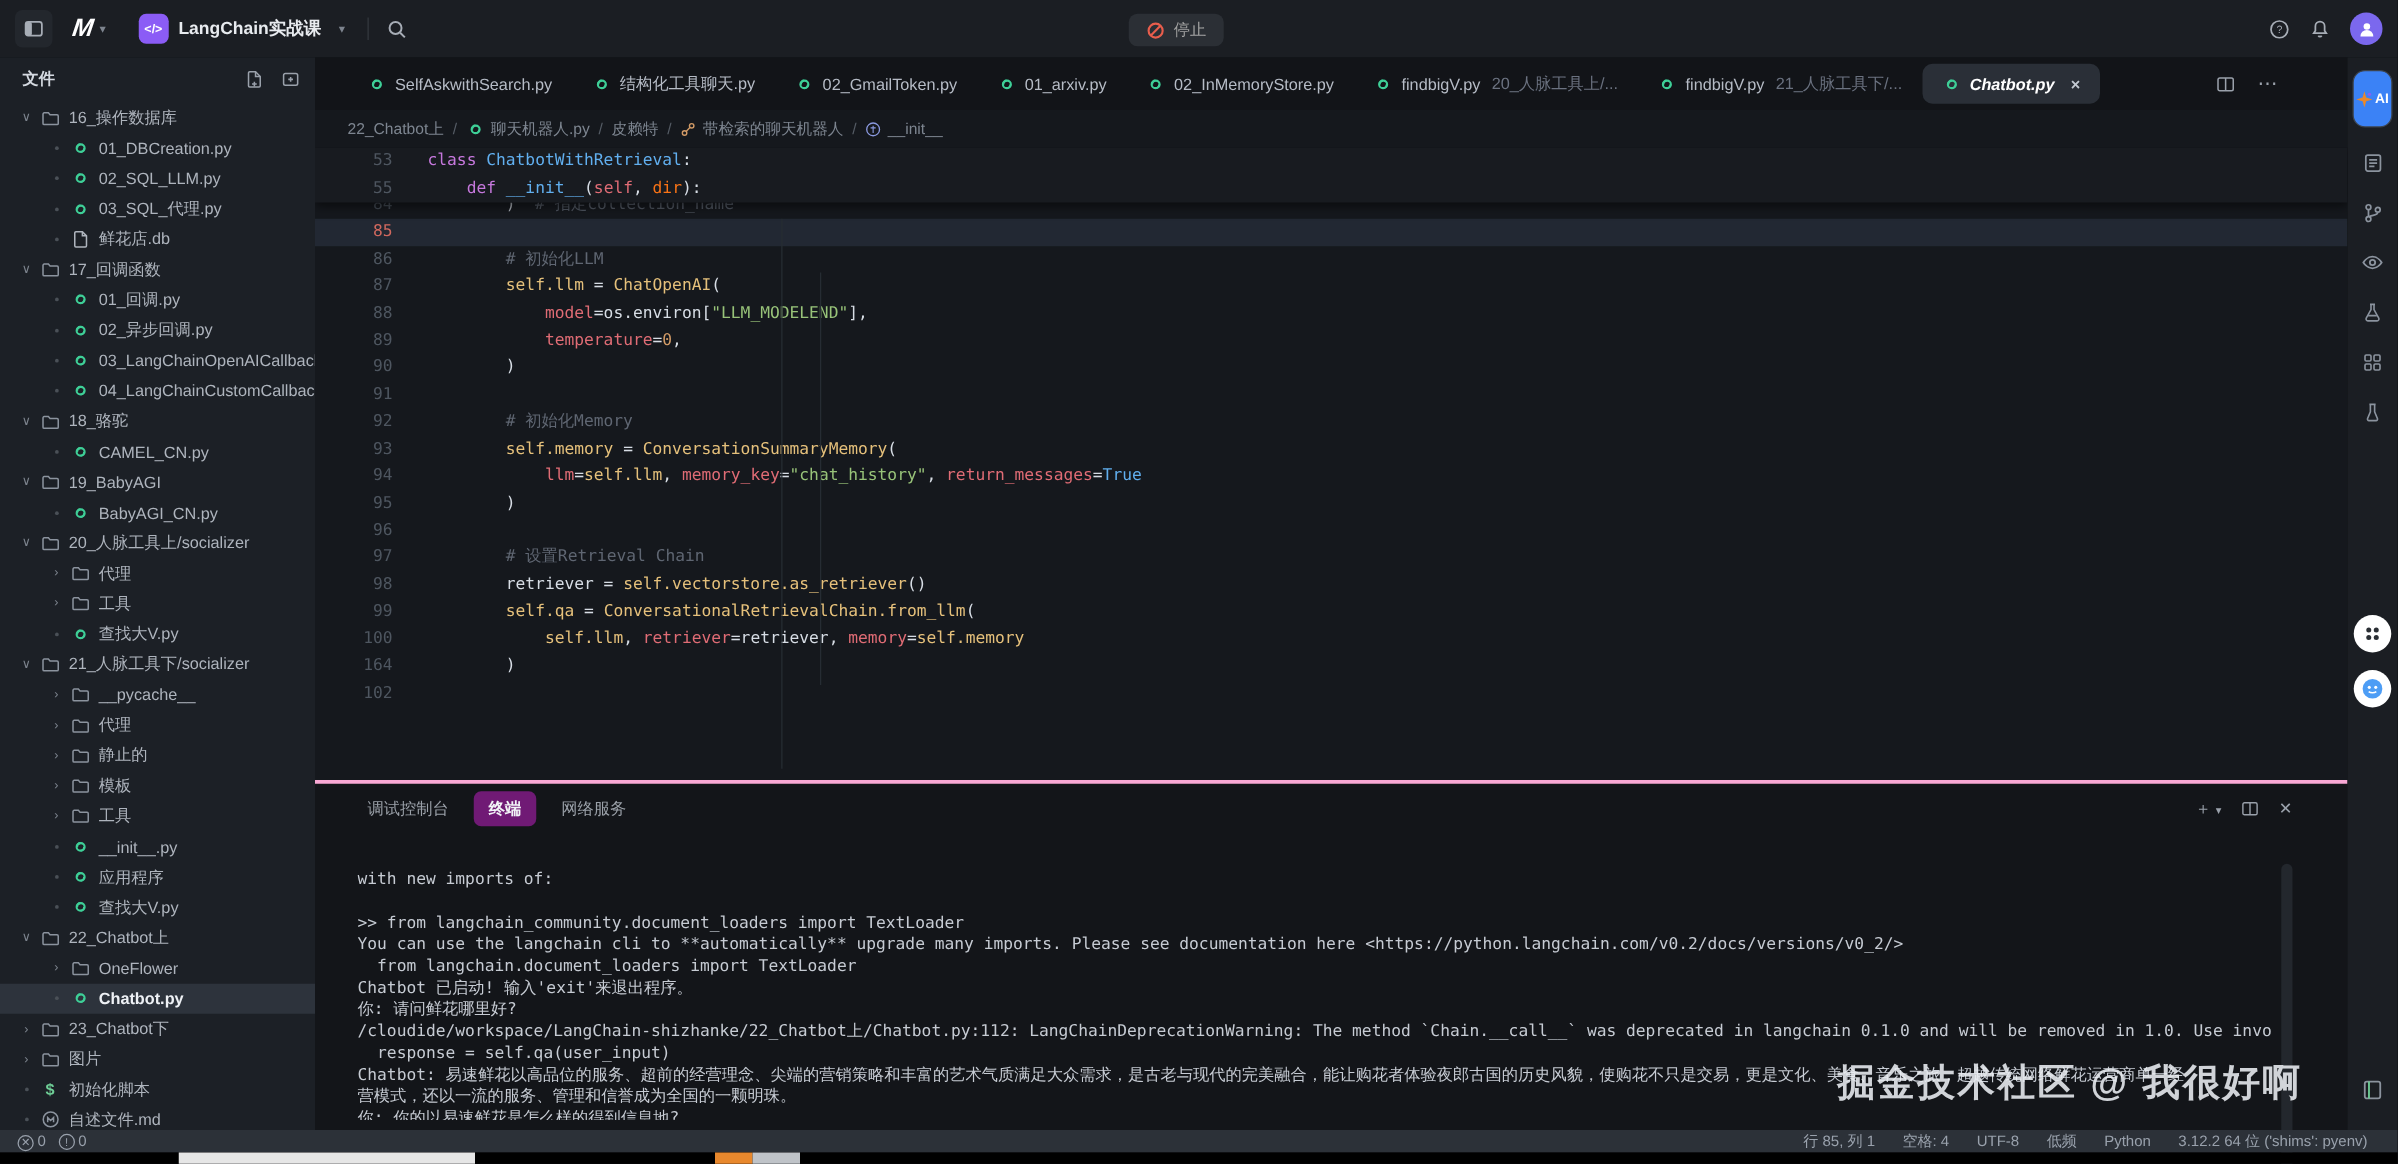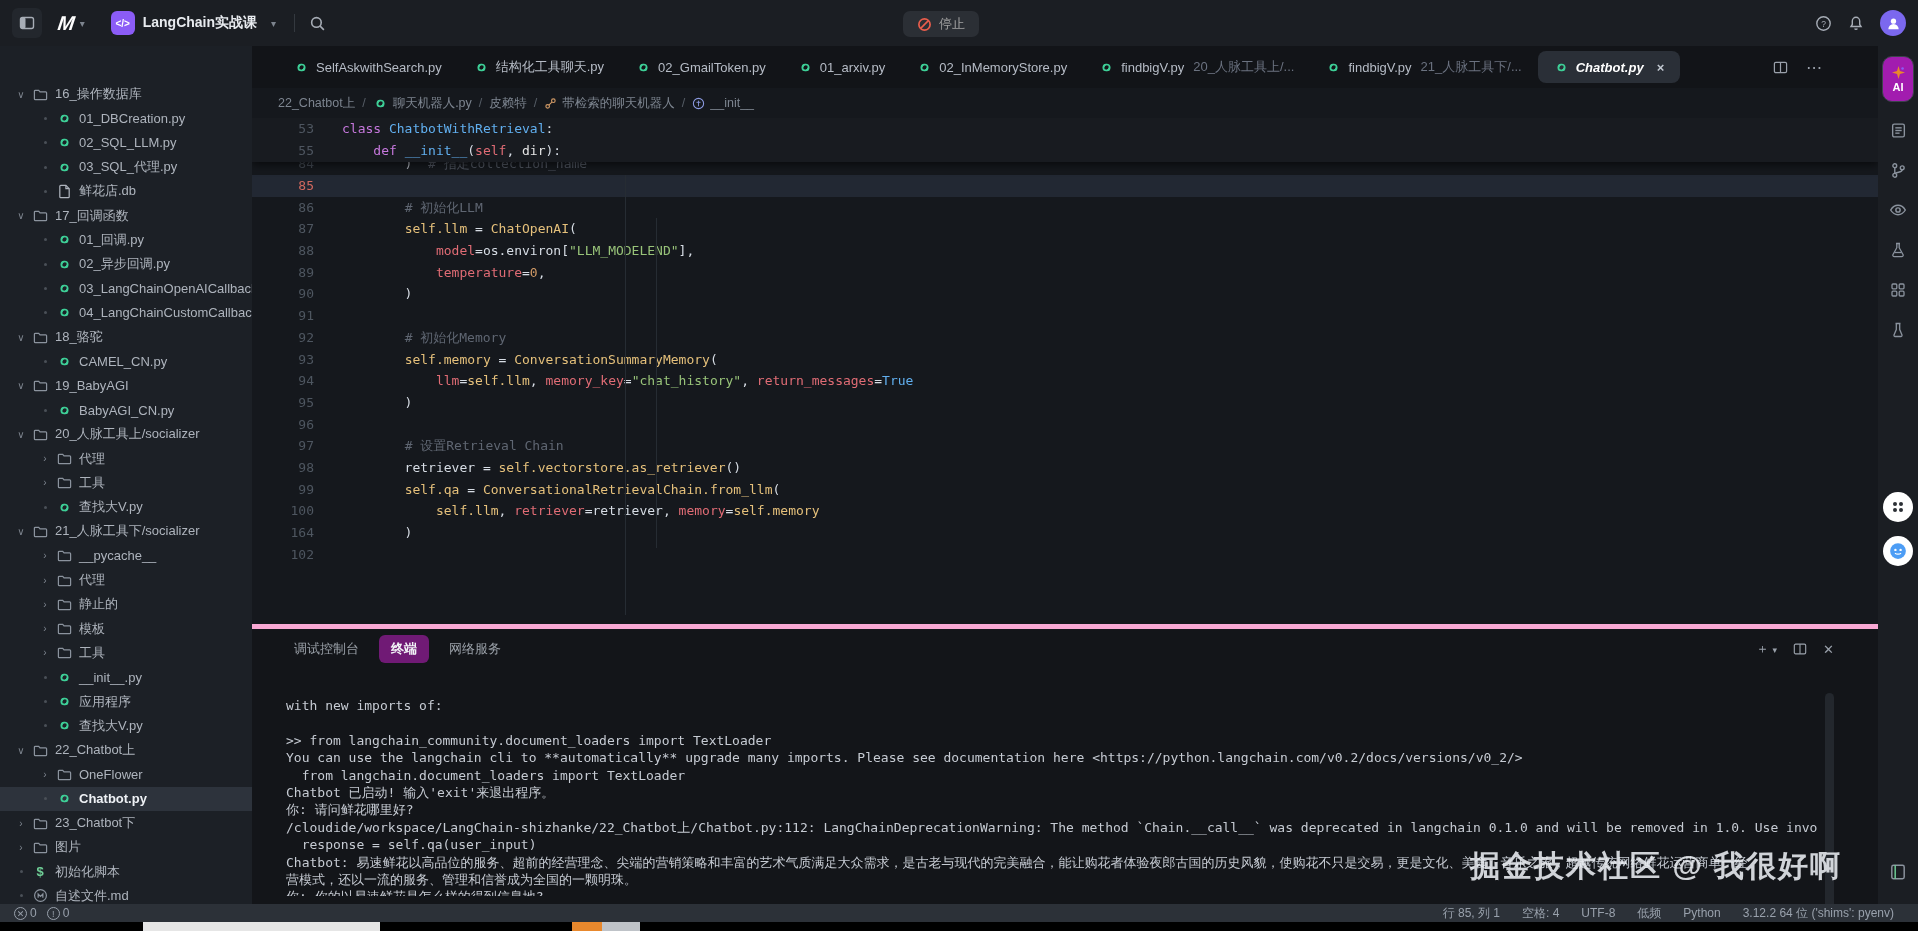--- a/index.html
+++ b/index.html
@@ -63,43 +63,43 @@
   .code-row .ln { position:absolute; left:0; top:0; width:62px; text-align:right; color:#4e5660; }
   .code-row .ct { position:absolute; left:90px; top:0; }
   .code-row.cur { background:#222833; }
   .code-row.cur .ln { color:#d0685e; }
   #sticky { background:#181b20; box-shadow:0 3px 8px rgba(0,0,0,.55); position:relative; z-index:3; }
   #sticky .code-row { height:22px; line-height:22px; }
   #partial-row { height:13px; overflow:hidden; position:relative; opacity:.75; }
   #partial-row .inner { position:absolute; bottom:0; left:0; right:16px; }
   .kw{color:#c678dd} .cls{color:#61afef} .fn{color:#61afef} .prm{color:#e06c75}
   .att{color:#e5c07b} .str{color:#98c379} .num{color:#d19a66} .bool{color:#61afef}
-  .cmt{color:#5f6672} .bi{color:#e5e5e5} .pln{color:#d7dde5}
+  .cmt{color:#5f6672} .bi{color:#f97316} .pln{color:#d7dde5}
   .iguide { position:absolute; width:1px; background:#262c33; z-index:1; }
 
   
   #panel { position:absolute; left:0; top:578px; width:100%; height:280px; background:#131519;
-    border-top:5px solid #f9a8d4; }
+    border-top:3px solid #f9a8d4; }
   #panel-tabs { height:40px; display:flex; align-items:center; gap:8px; padding-left:30px; }
   .ptab { padding:5px 12px; font-size:13px; color:#9aa0a8; border-radius:6px; }
   .ptab.active { background:#701a75; color:#f2f4f7; font-weight:bold;text-align:center; }
   #panel-actions { position:absolute; right:44px; top:0; height:40px; display:flex; align-items:center;
     gap:16px; color:#9aa1ab; font-size:13px; }
   #terminal { position:absolute; left:34px; top:68px; right:60px; bottom:8px; font-size:13px;
     color:#c6cbd3; line-height:17.4px; white-space:pre; overflow:hidden; }
   #terminal-scrollbar { position:absolute; right:44px; top:64px; width:9px; height:255px;
     background:#23272d; border-radius:5px; }
   #watermark { position:absolute; right:36px; top:800px; font-size:30px; font-weight:bold;
     color:rgba(235,238,242,.88); letter-spacing:2px; z-index:5; }
 
   
   #rail { position:absolute; right:0; top:46px; width:40px; height:858px; background:#1b1e23;
     display:flex; flex-direction:column; align-items:center; }
   #ai-button { width:32px; height:46px; margin-top:10px; border:1px solid #3c434c; border-radius:10px;
-    background:#a21caf; display:flex; flex-direction:column; align-items:center; justify-content:center;
+    background:#3b82f6; display:flex; align-items:center; justify-content:center;
     gap:2px; color:#fff; font-size:11px; font-weight:bold; }
   .rail-icon { width:24px; height:24px; margin-top:16px; color:#8b939e; display:flex;
     align-items:center; justify-content:center; }
   .rail-circle { width:30px; height:30px; border-radius:50%; background:#fff; margin-top:14px;
     display:flex; align-items:center; justify-content:center; font-size:13px; }
 
   
   #statusbar { position:absolute; left:0; top:904px; width:1918px; height:18px; background:#2c3138;
     display:flex; align-items:center; font-size:12px; color:#99a1ac; }
   #status-left { display:flex; align-items:center; gap:10px; margin-left:14px; }
@@ -162,20 +162,39 @@
     <div id="avatar">
       <svg width="15" height="15" viewBox="0 0 16 16" fill="#fff">
           <circle cx="8" cy="5.5" r="2.8"></circle>
           <path d="M2.5 14a5.5 5.5 0 0 1 11 0z"></path>
         </svg>
     </div>
   </div>
 </div>
 
 <div id="sidebar">
+  <div id="explorer-header">
+    <span>文件</span>
+    <span class="spacer"></span>
+    <span class="hicon">
+      <svg width="15" height="15" viewBox="0 0 16 16" fill="none" stroke="#9aa1ab" stroke-width="1.3">
+          <path d="M9 1.5H4a1 1 0 0 0-1 1v11a1 1 0 0 0 1 1h8a1 1 0 0 0 1-1V5.5z"></path>
+          <path d="M9 1.5V5.5h4"></path>
+          <line x1="6" y1="12" x2="10" y2="12"></line>
+          <line x1="8" y1="10" x2="8" y2="14"></line>
+        </svg>
+    </span>
+    <span class="hicon">
+      <svg width="15" height="15" viewBox="0 0 16 16" fill="none" stroke="#9aa1ab" stroke-width="1.3">
+          <rect x="2" y="3" width="12" height="10" rx="1.5"></rect>
+          <line x1="6" y1="8" x2="10" y2="8"></line>
+          <line x1="8" y1="6" x2="8" y2="10"></line>
+        </svg>
+    </span>
+  </div>
   <div id="file-tree">
       <div class="tree-row d0">
         <span class="t-chev">∨</span>
         <span class="t-icon">
           <svg width="15" height="15" viewBox="0 0 16 16" fill="none" stroke="#8b939e" stroke-width="1.3">
             <path d="M1.5 4.5a1 1 0 0 1 1-1h3.6l1.4 1.6h6a1 1 0 0 1 1 1v6.4a1 1 0 0 1-1 1h-11a1 1 0 0 1-1-1z"></path>
           </svg>
         </span>
         <span>16_操作数据库</span>
       </div>

